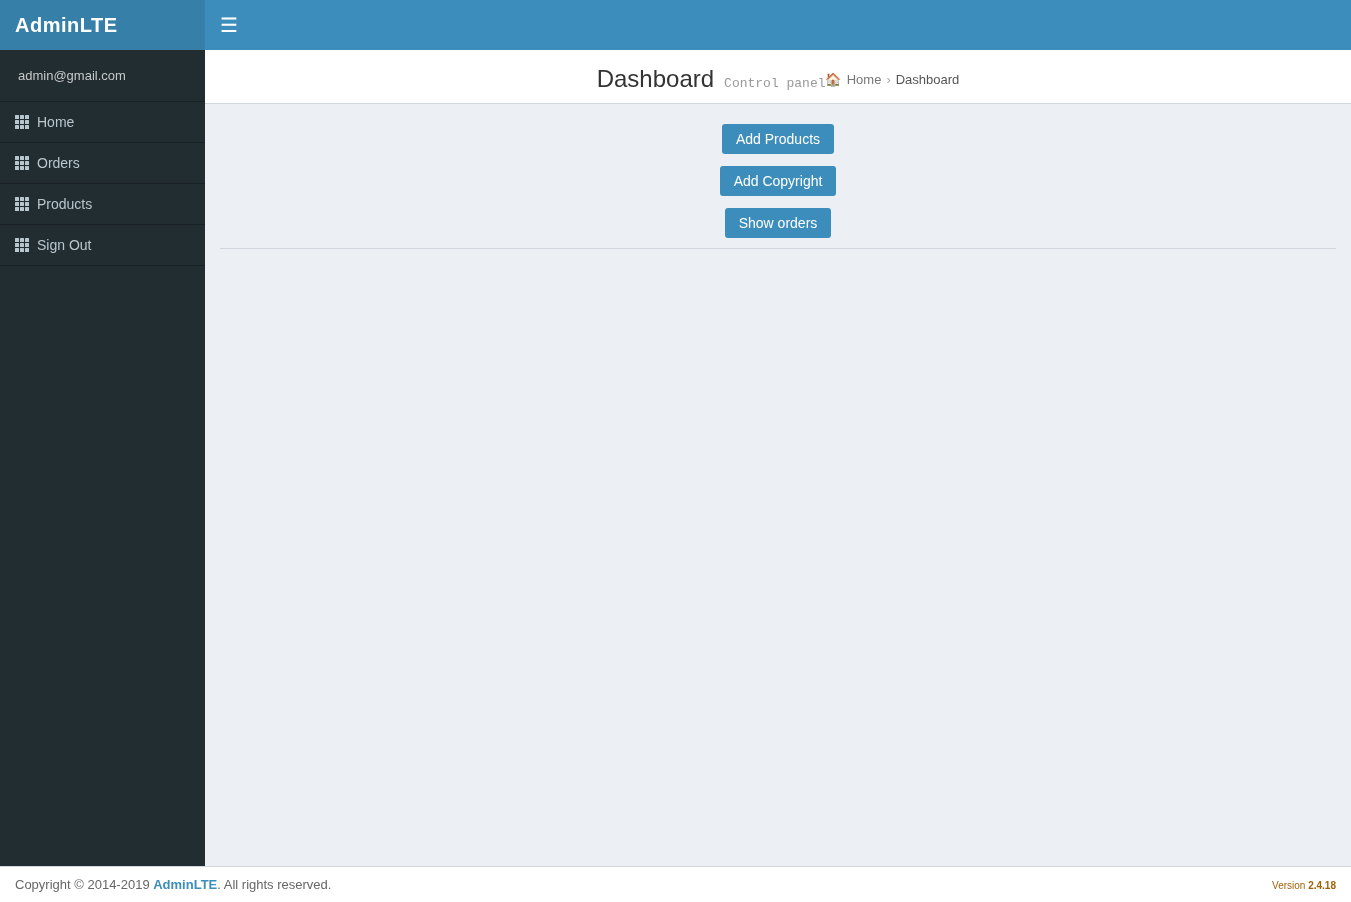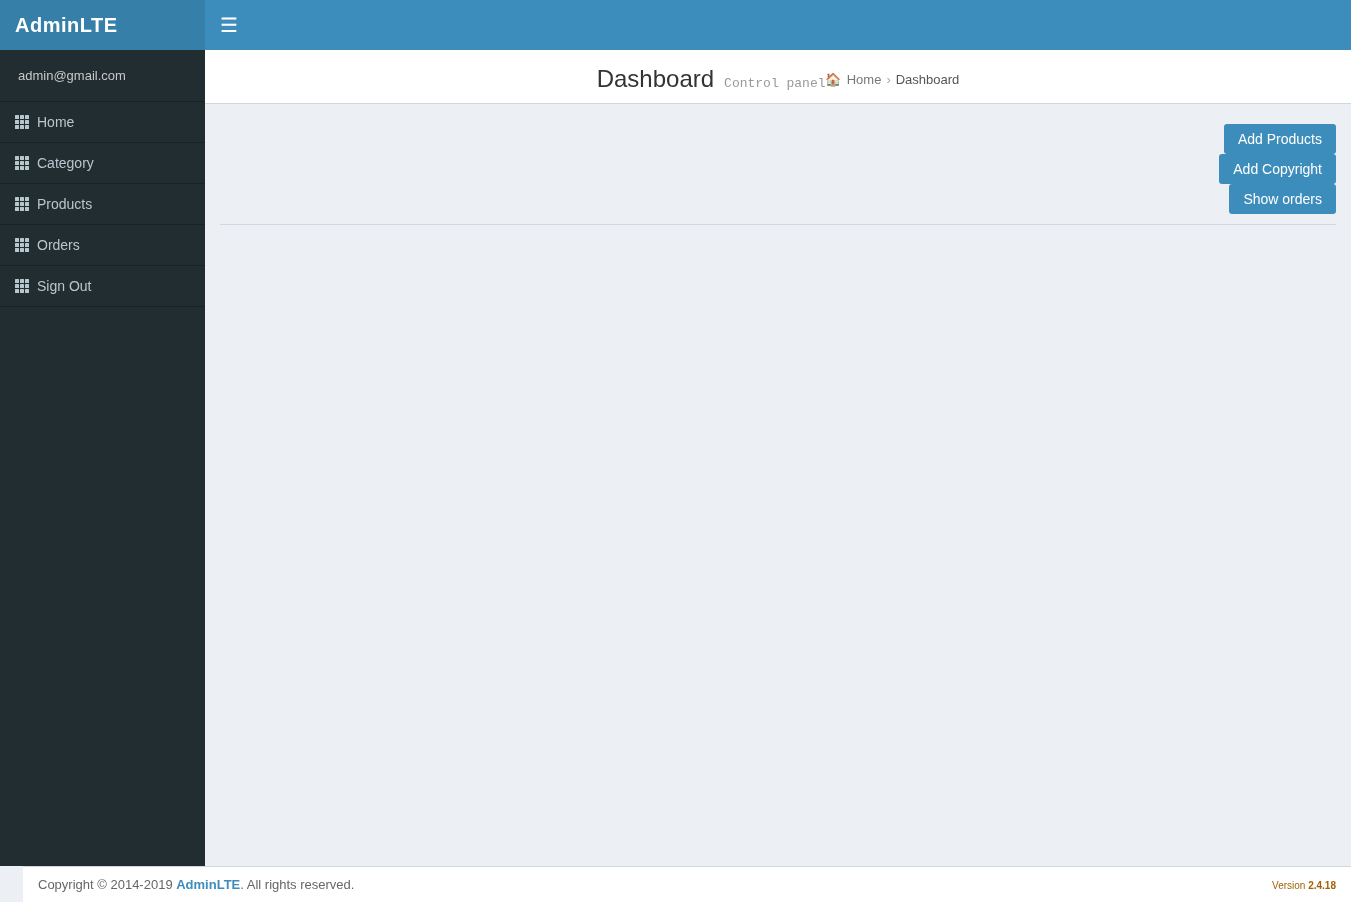--- a/index.html
+++ b/index.html
@@ -144,22 +144,22 @@
       color: #555;
     }
 
     
     .content {
       padding: 20px 15px;
     }
     .action-buttons {
       display: flex;
       flex-direction: column;
-      gap: 0;
-      align-items: flex-end;
+      gap: 12px;
+      align-items: center;
     }
     .btn-primary {
       background: #3c8dbc;
       color: #fff;
       border: none;
       padding: 7px 14px;
       font-size: 14px;
       border-radius: 3px;
       cursor: pointer;
       min-width: 100px;
@@ -177,21 +177,20 @@
     .main-footer {
       background: #fff;
       border-top: 1px solid #d2d6de;
       padding: 10px 15px;
       display: flex;
       justify-content: space-between;
       align-items: center;
       font-size: 13px;
       color: #666;
       flex-shrink: 0;
-      margin-left: 23px;
     }
     .footer-link {
       color: #3c8dbc;
       font-weight: bold;
       text-decoration: none;
     }
     .footer-version {
       font-size: 10px;
       color: #a16207;
     }
@@ -240,53 +239,37 @@
             <span></span>
               <span></span>
               <span></span>
             <span></span>
               <span></span>
               <span></span>
             <span></span>
               <span></span>
               <span></span>
           </span>
-          <span>Category</span>
+          <span>Orders</span>
         </a>
       </li>
       <li>
         <a href="#">
           <span class="menu-icon">
             <span></span>
               <span></span>
               <span></span>
             <span></span>
               <span></span>
               <span></span>
             <span></span>
               <span></span>
               <span></span>
           </span>
           <span>Products</span>
-        </a>
-      </li>
-      <li>
-        <a href="#">
-          <span class="menu-icon">
-            <span></span>
-              <span></span>
-              <span></span>
-            <span></span>
-              <span></span>
-              <span></span>
-            <span></span>
-              <span></span>
-              <span></span>
-          </span>
-          <span>Orders</span>
         </a>
       </li>
       <li>
         <a href="#">
           <span class="menu-icon">
             <span></span>
               <span></span>
               <span></span>
             <span></span>
               <span></span>

